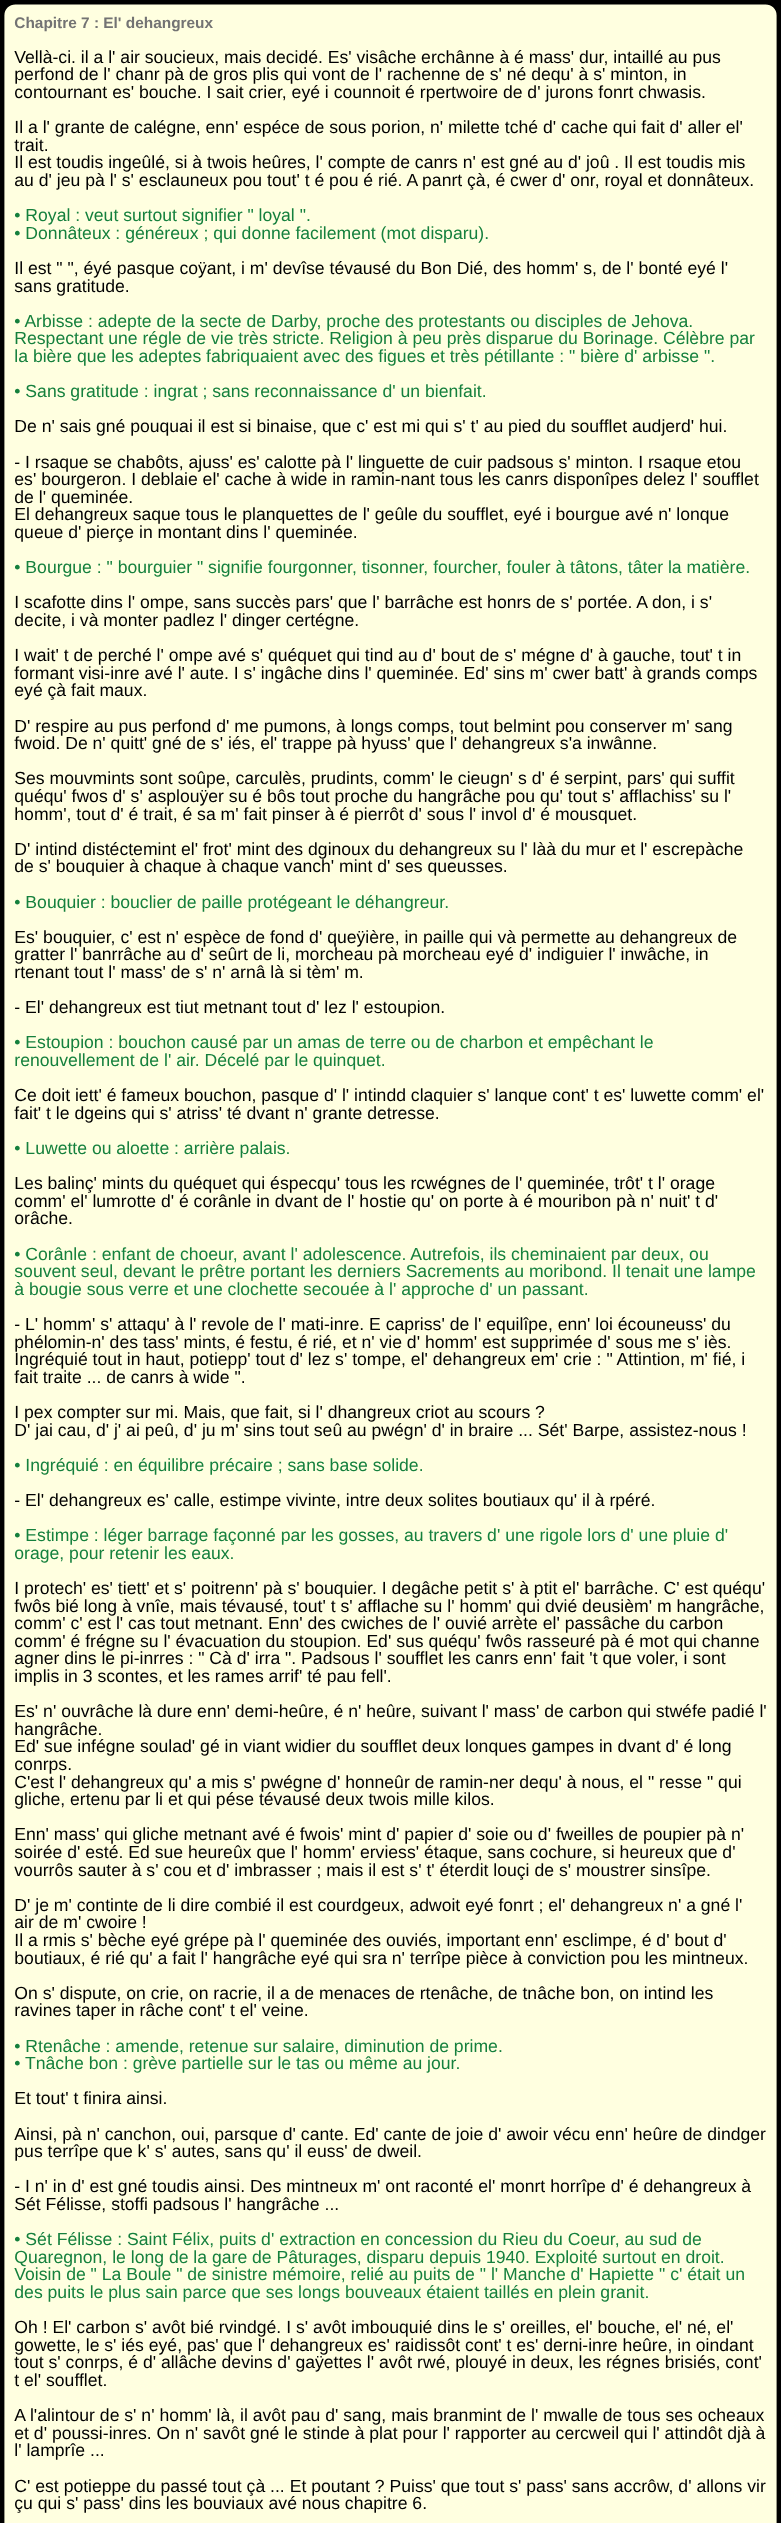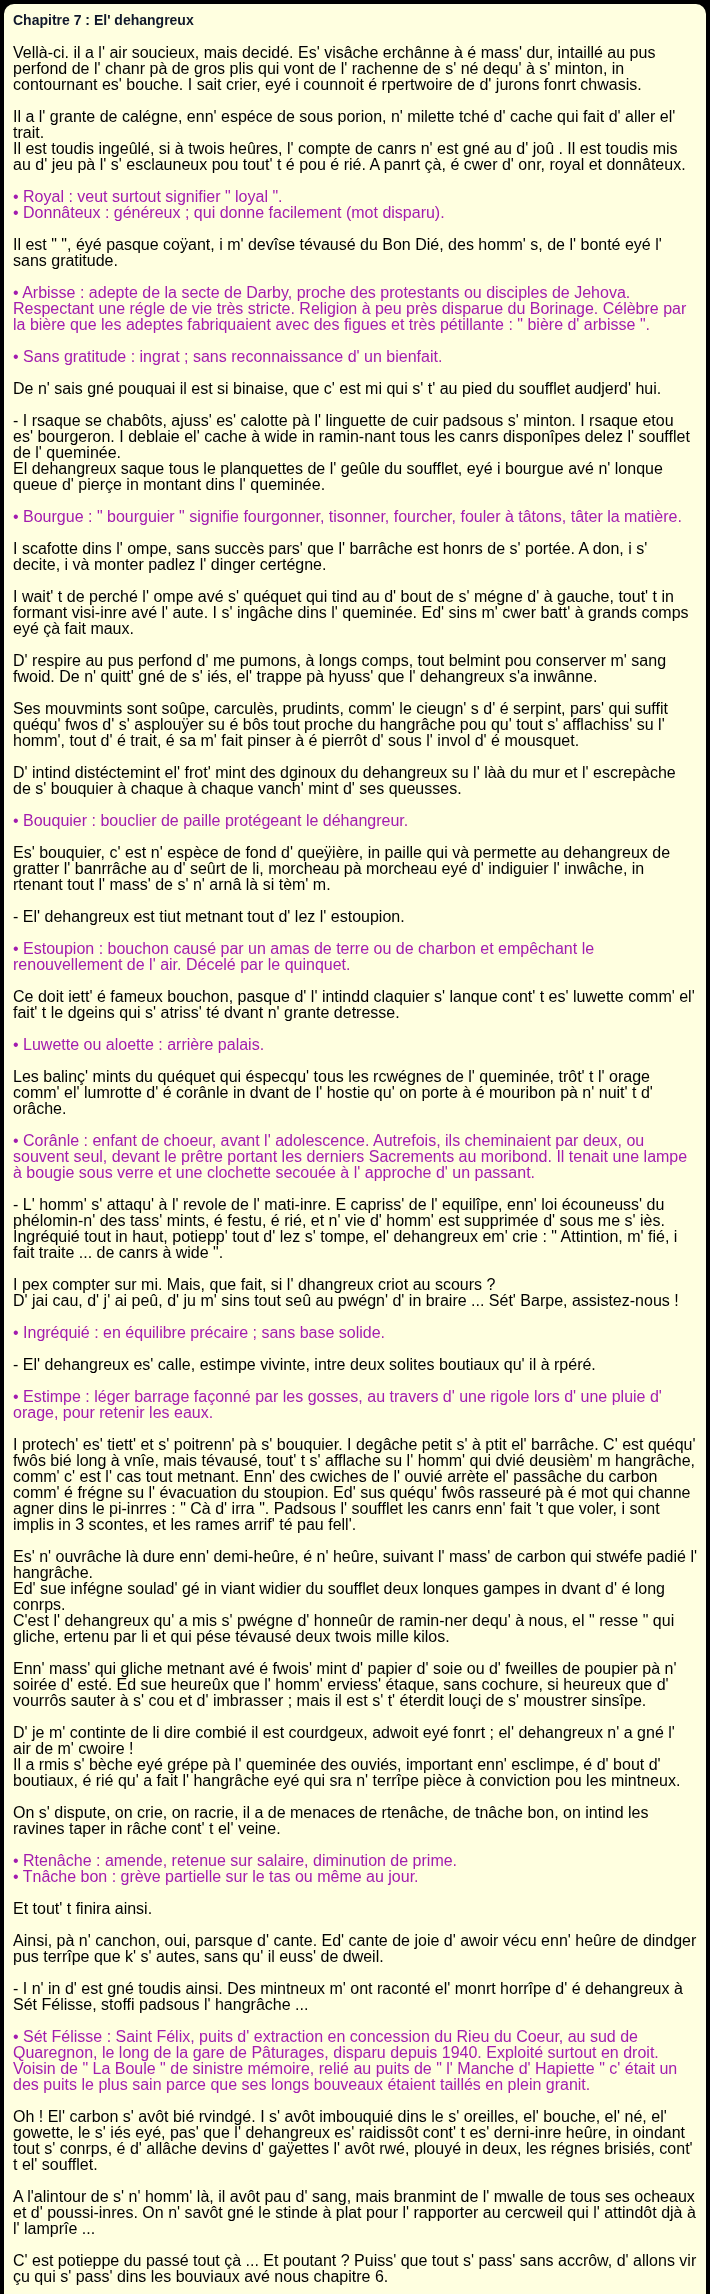--- a/index.html
+++ b/index.html
@@ -19,33 +19,33 @@
     min-height: 2288px;
     background: #FFFFE0;
     border: 2px solid #000000;
     border-radius: 12px;
     padding: 6px 9px 10px 9px;
   }
   .doc-title {
     font-size: 14px;
     line-height: 18px;
     font-weight: bold;
-    color: #0f172a;
+    color: #737373;
     margin: 1px 0 0 0;
     white-space: pre-wrap;
   }
   .blk {
     font-size: 16px;
     line-height: 16px;
     color: #000000;
     margin: 16px 0 0 0;
     white-space: pre-wrap;
   }
   .def {
-    color: #a21caf;
+    color: #15803d;
   }
   .signature {
     font-size: 13px;
     line-height: 16px;
     color: #000000;
     margin: 16px 0 12px 0;
   }
 </style>
 </head>
 <body>

